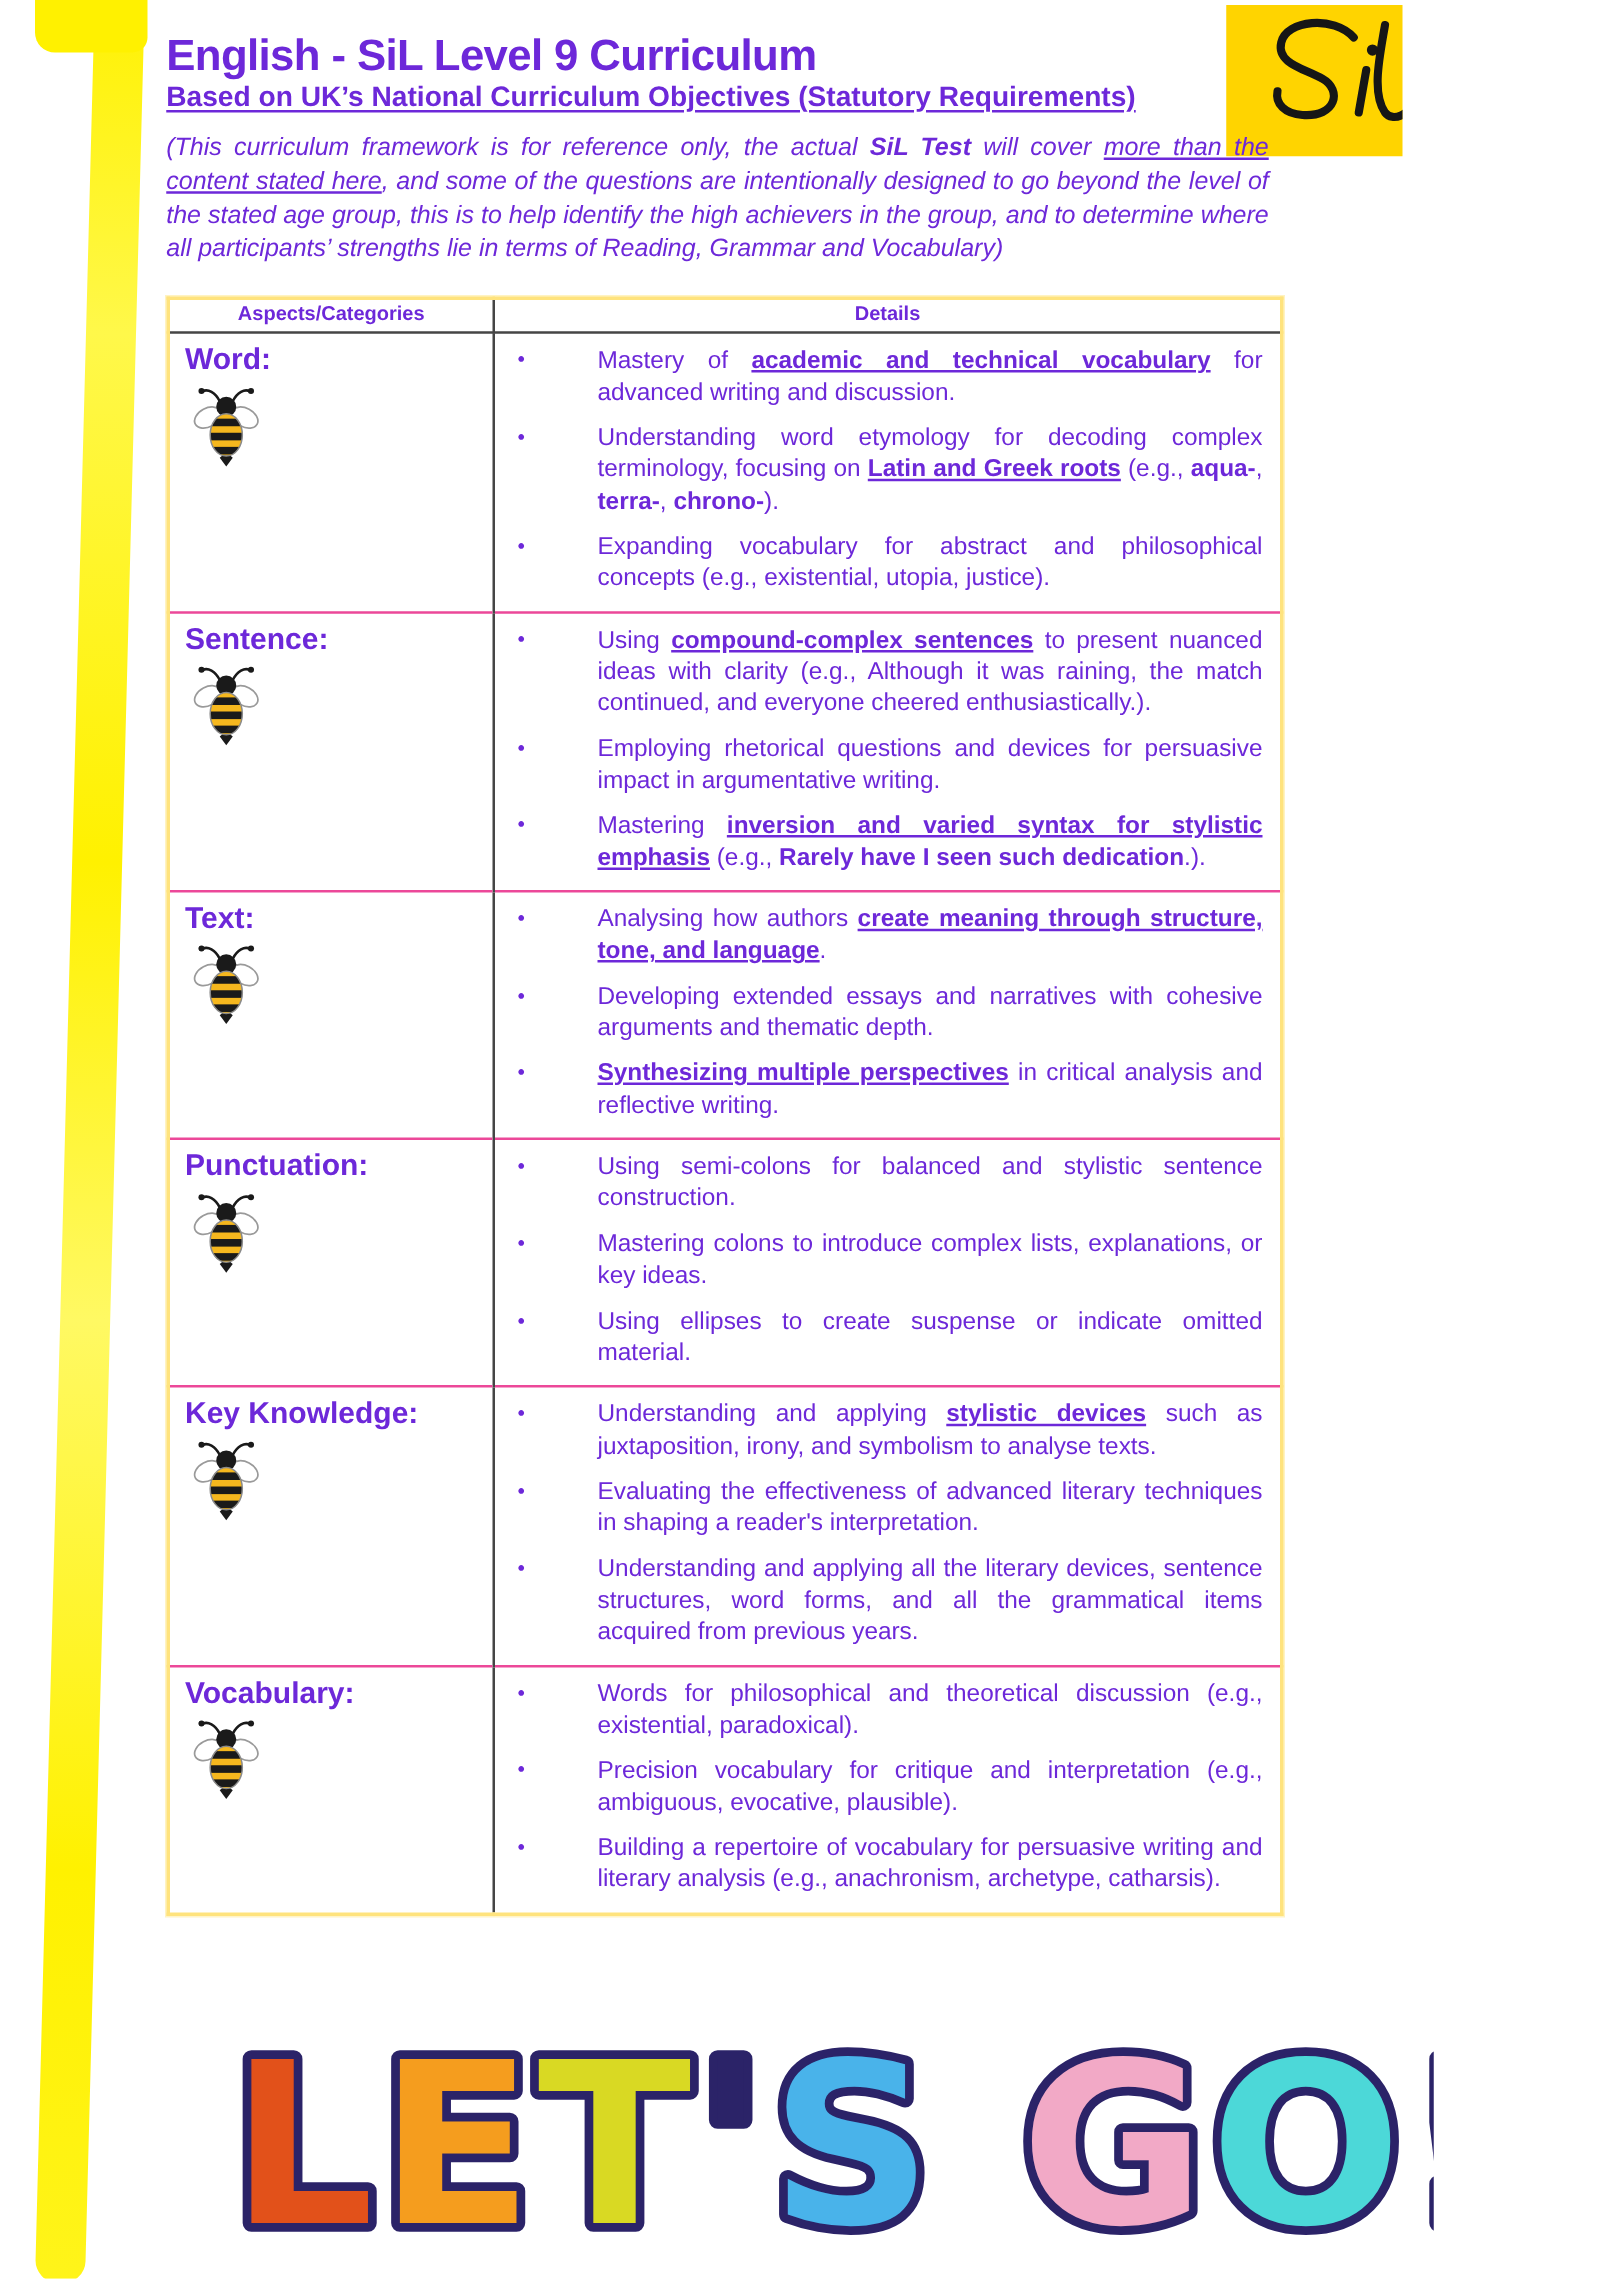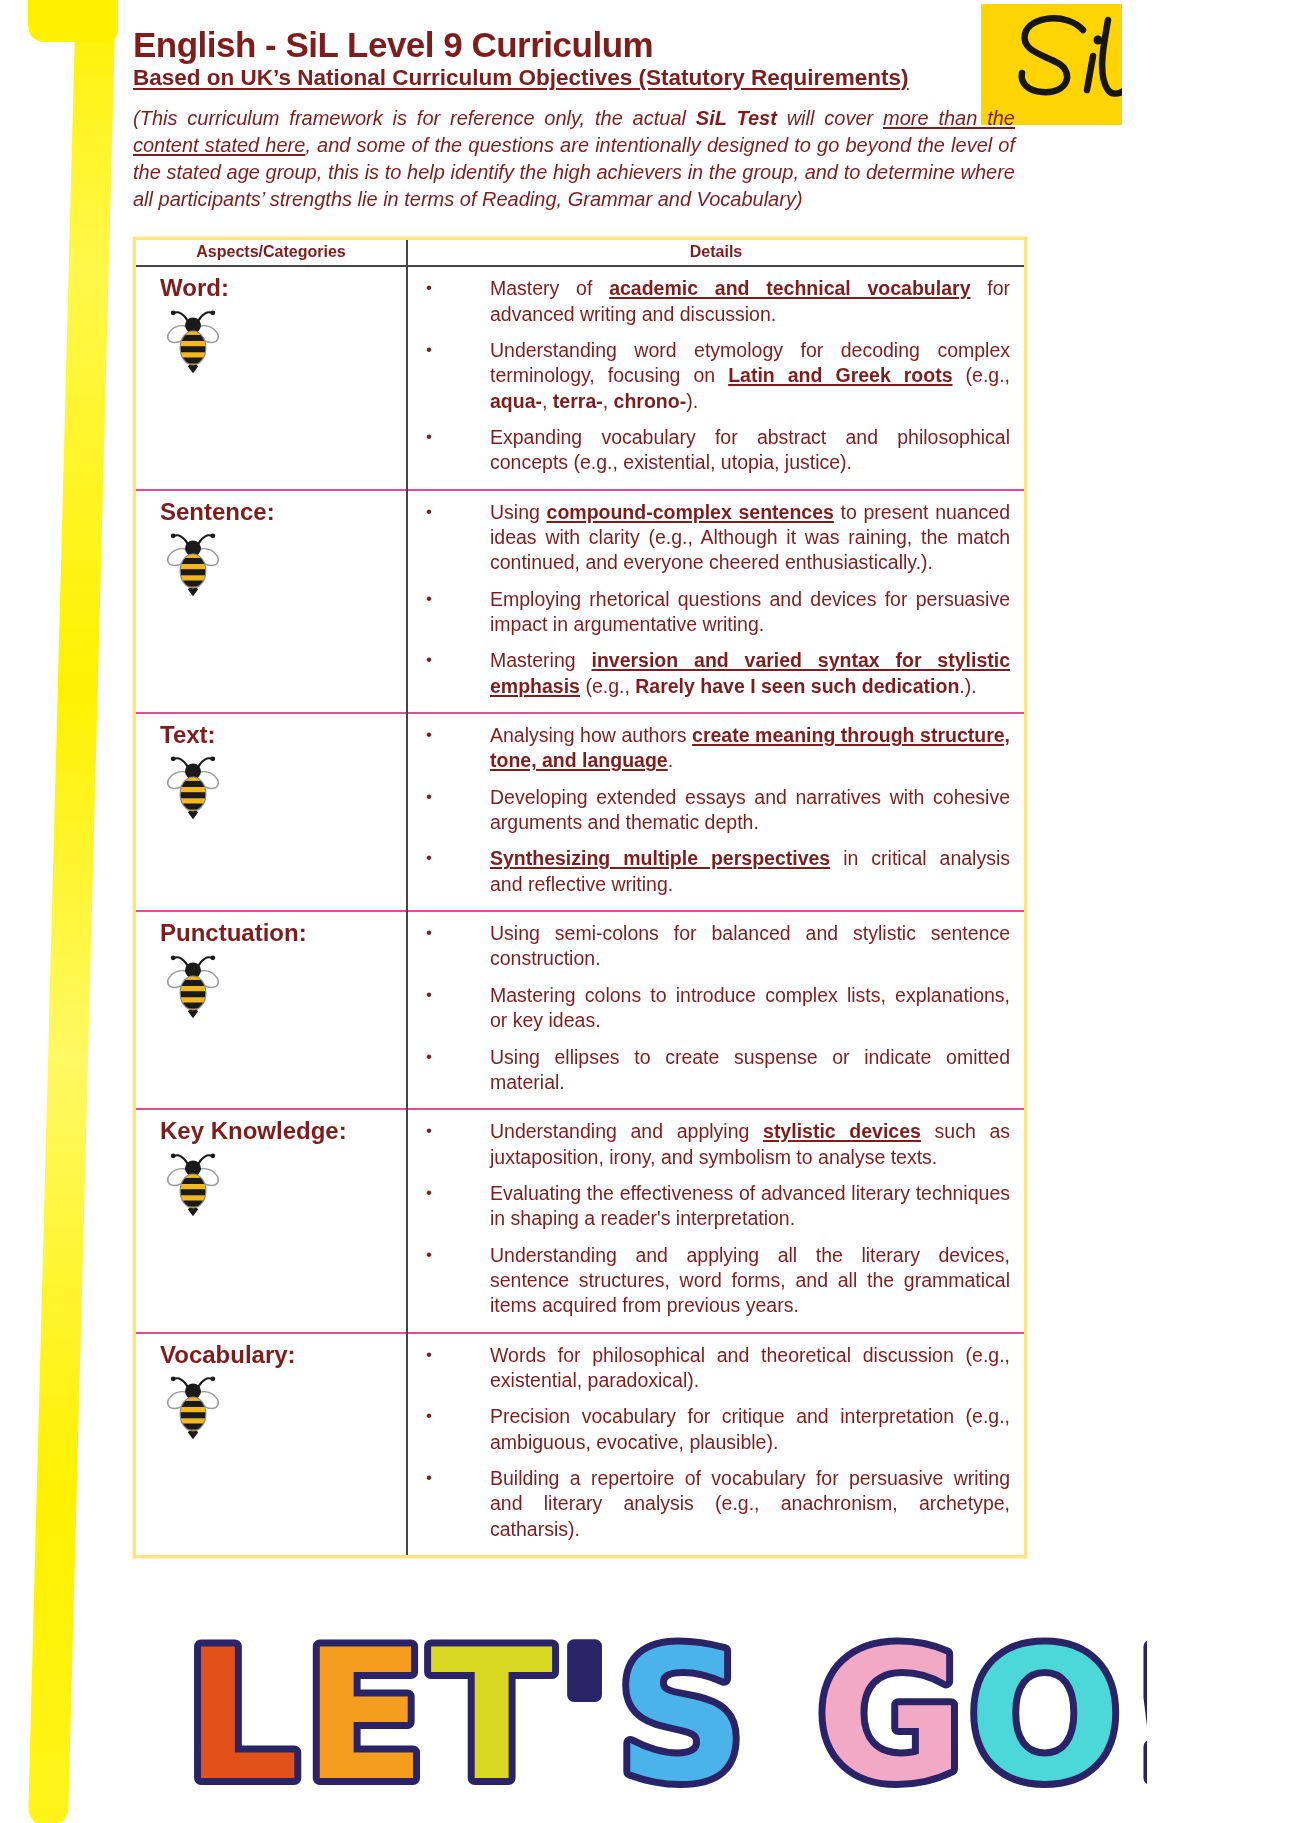--- a/index.html
+++ b/index.html
@@ -1,17 +1,17 @@
 <!DOCTYPE html>
 <html><head>
 <meta charset="utf-8">
 <style>
   html,body{margin:0;padding:0;background:#ffffff;}
   .page{position:relative;width:1147px;height:1823px;overflow:hidden;background:#ffffff;
-        font-family:"Liberation Sans",sans-serif;color:#7f1d1d;}
+        font-family:"Liberation Sans",sans-serif;color:#6d28d9;}
 
   
   .stripe-left{position:absolute;left:76px;top:-8px;width:40px;height:1835px;border-radius:18px;
     background:linear-gradient(180deg,#fff100 0%,#fff84a 15%,#fff100 38%,#fff963 58%,#fff100 82%,#fff41a 100%);
     transform:rotate(1.5deg);transform-origin:top center;}
   .stripe-left-top{position:absolute;left:28px;top:0;width:90px;height:42px;background:#fff100;
     border-radius:0 0 12px 16px;}
   .stripe-right{position:absolute;left:1231px;top:-6px;width:52px;height:1835px;border-radius:22px;
     background:linear-gradient(180deg,#fdf8c4 0%,#fcf294 20%,#f9f0ad 42%,#fff27e 68%,#fdf6bb 88%,#fdf9cf 100%);
     transform:rotate(-0.25deg);transform-origin:top center;}
@@ -27,21 +27,21 @@
            text-decoration-thickness:2px;text-underline-offset:3px;}
   .intro{margin:14px 0 0 0;font-size:20px;font-style:italic;line-height:1.36;text-align:justify;width:882px;}
   .b{font-weight:700;}
   .u{text-decoration:underline;text-decoration-thickness:2px;text-underline-offset:2px;}
 
   table.curriculum{margin-top:24px;border-collapse:collapse;width:894px;
     border:3px solid #ffe37d;outline:1px solid #fff3c2;}
   th{font-size:16px;font-weight:700;padding:3px 4px 4px 4px;border-bottom:2.5px solid #454545;}
   th.th-cat{width:240px;border-right:2px solid #454545;}
   td{vertical-align:top;}
-  td.cat{width:240px;padding:8px 6px 8px 24px;}
+  td.cat{width:240px;padding:8px 6px 8px 12px;}
   .cat-title{font-size:24px;font-weight:700;line-height:1.1;}
   .bee-wrap{margin:6px 0 0 6px;width:56px;}
   td.det{border-left:2px solid #454545;padding:9px 10px 8px 8px;}
   tbody tr td{border-top:2px solid #ec4899;}
   tbody tr:first-child td{border-top:none;}
   .bullet{display:flex;margin:0 0 11px 0;}
   .bullet:last-child{margin-bottom:5px;}
   .mark{flex:0 0 32px;padding-left:10px;font-size:17px;line-height:1.45;}
   .txt{flex:1;font-size:19.5px;line-height:1.3;text-align:justify;padding-right:4px;margin-left:32px;}
 

